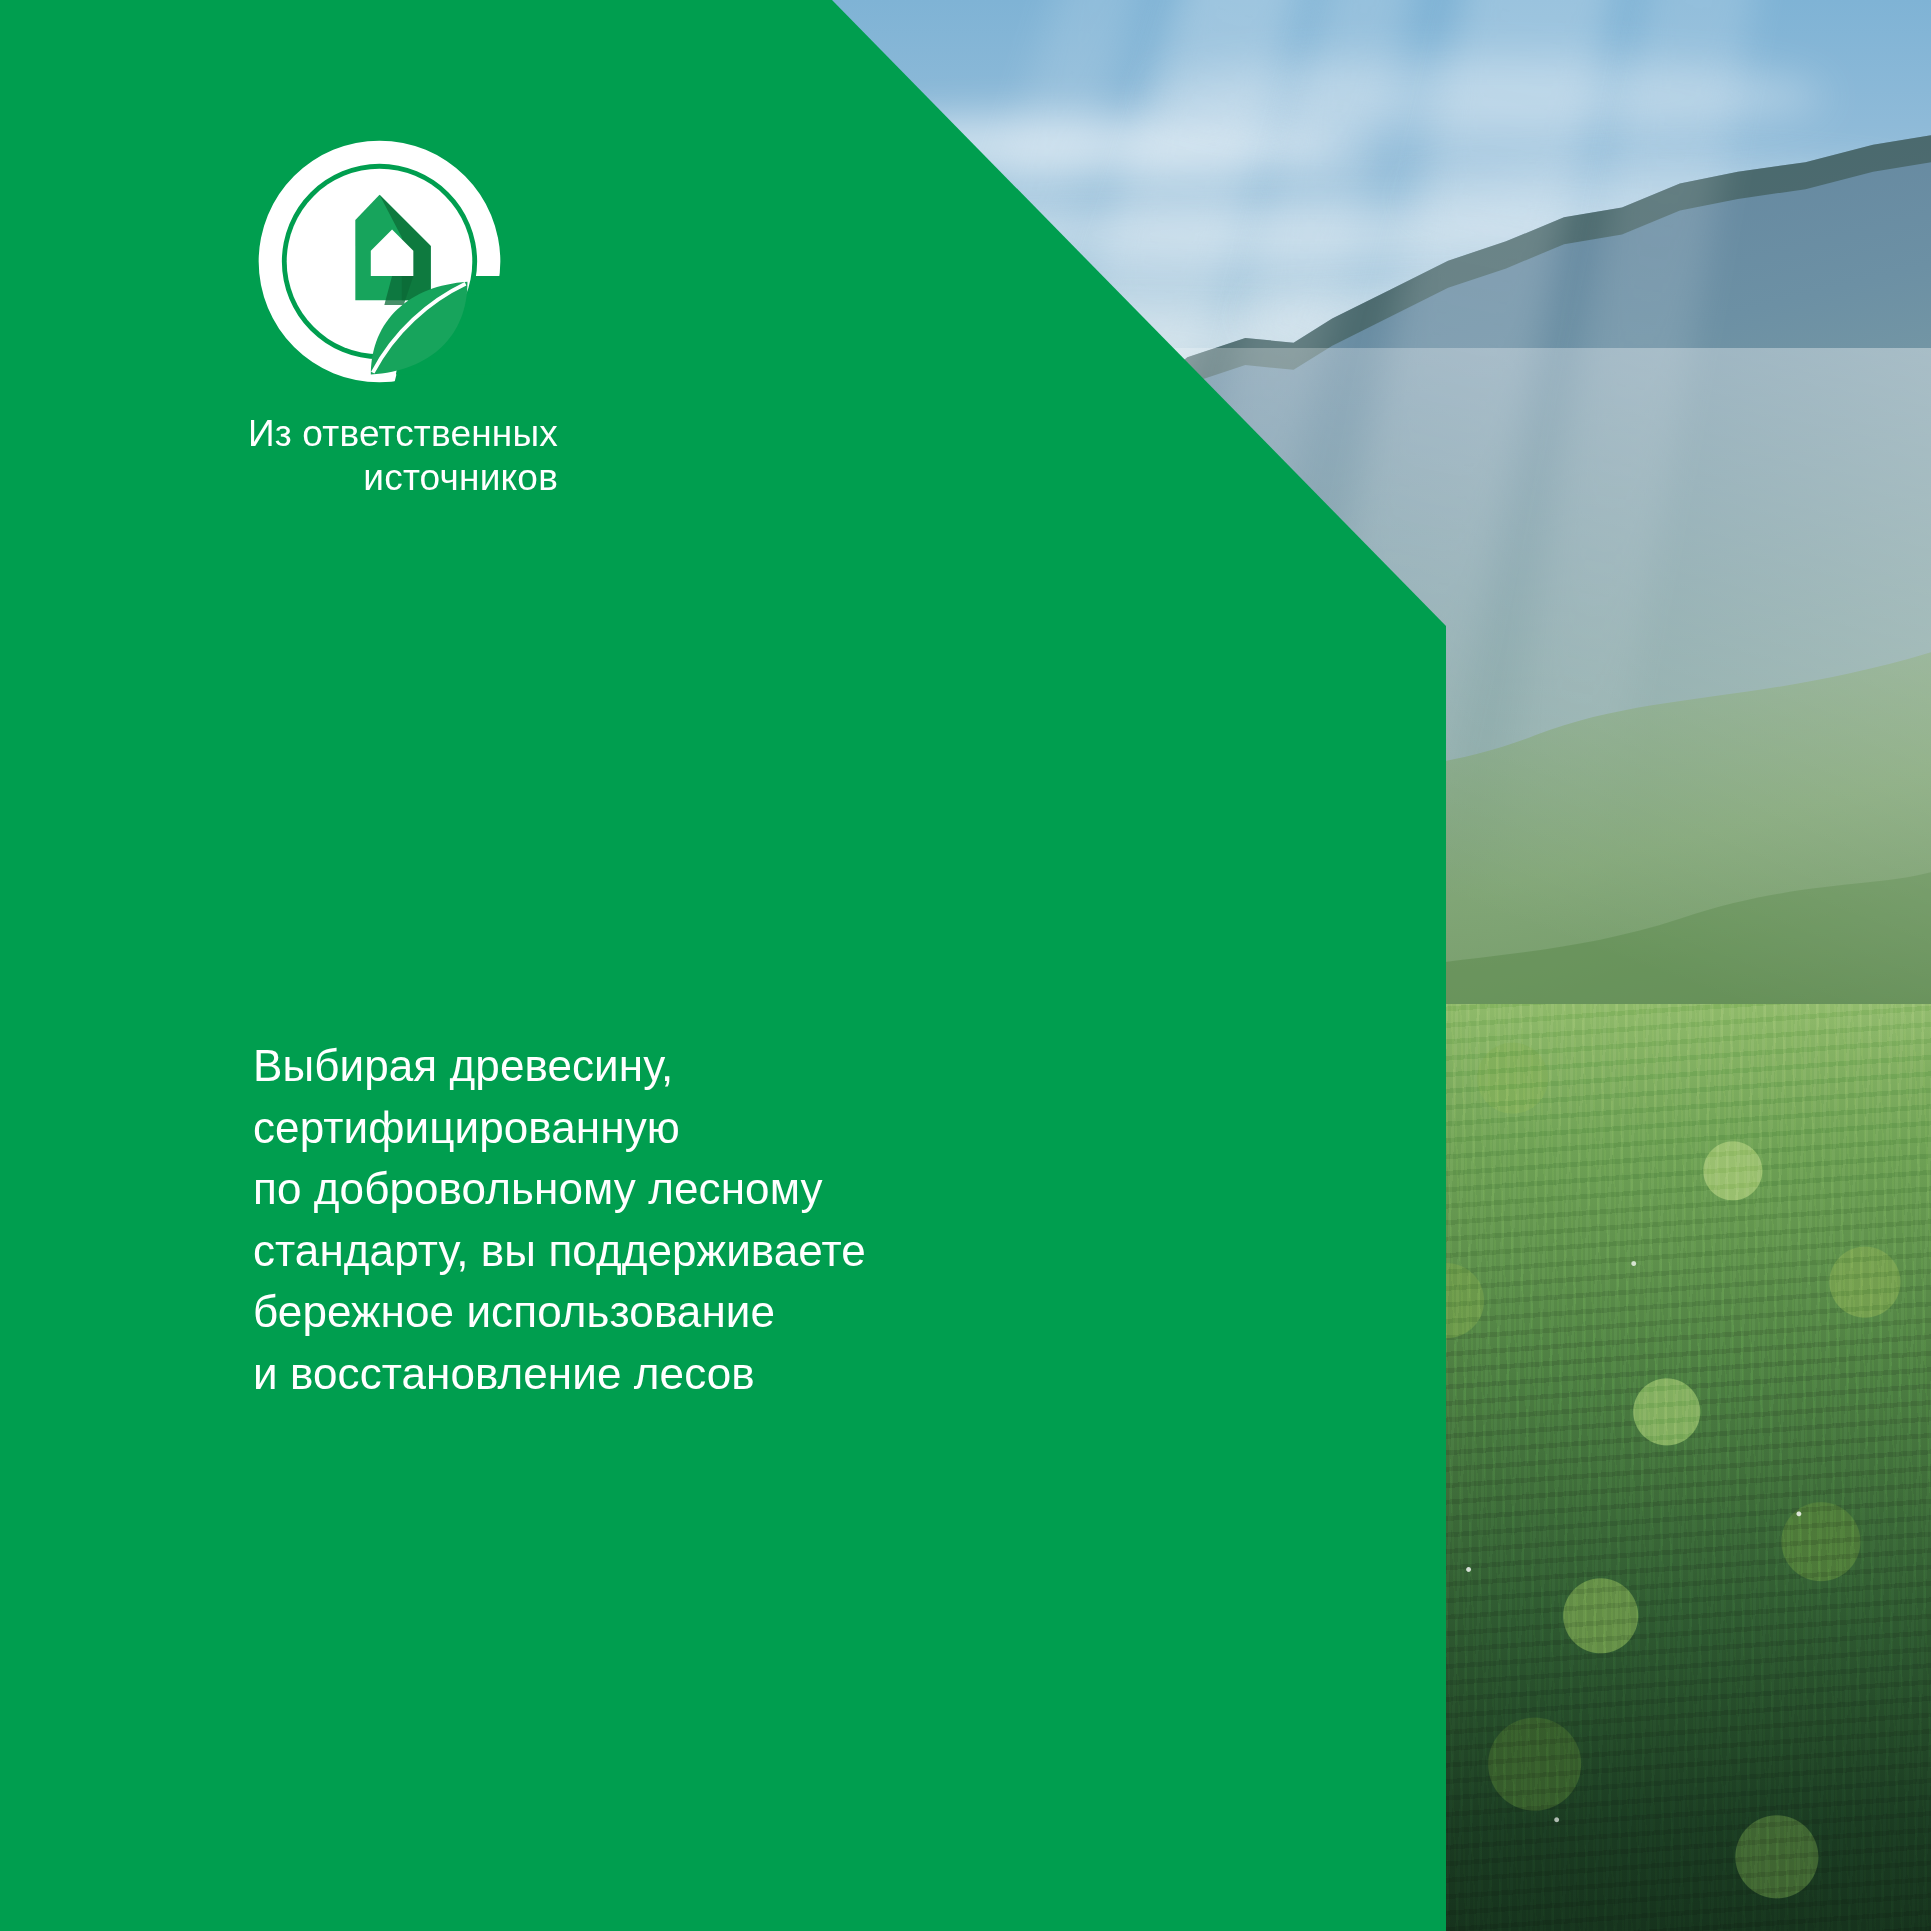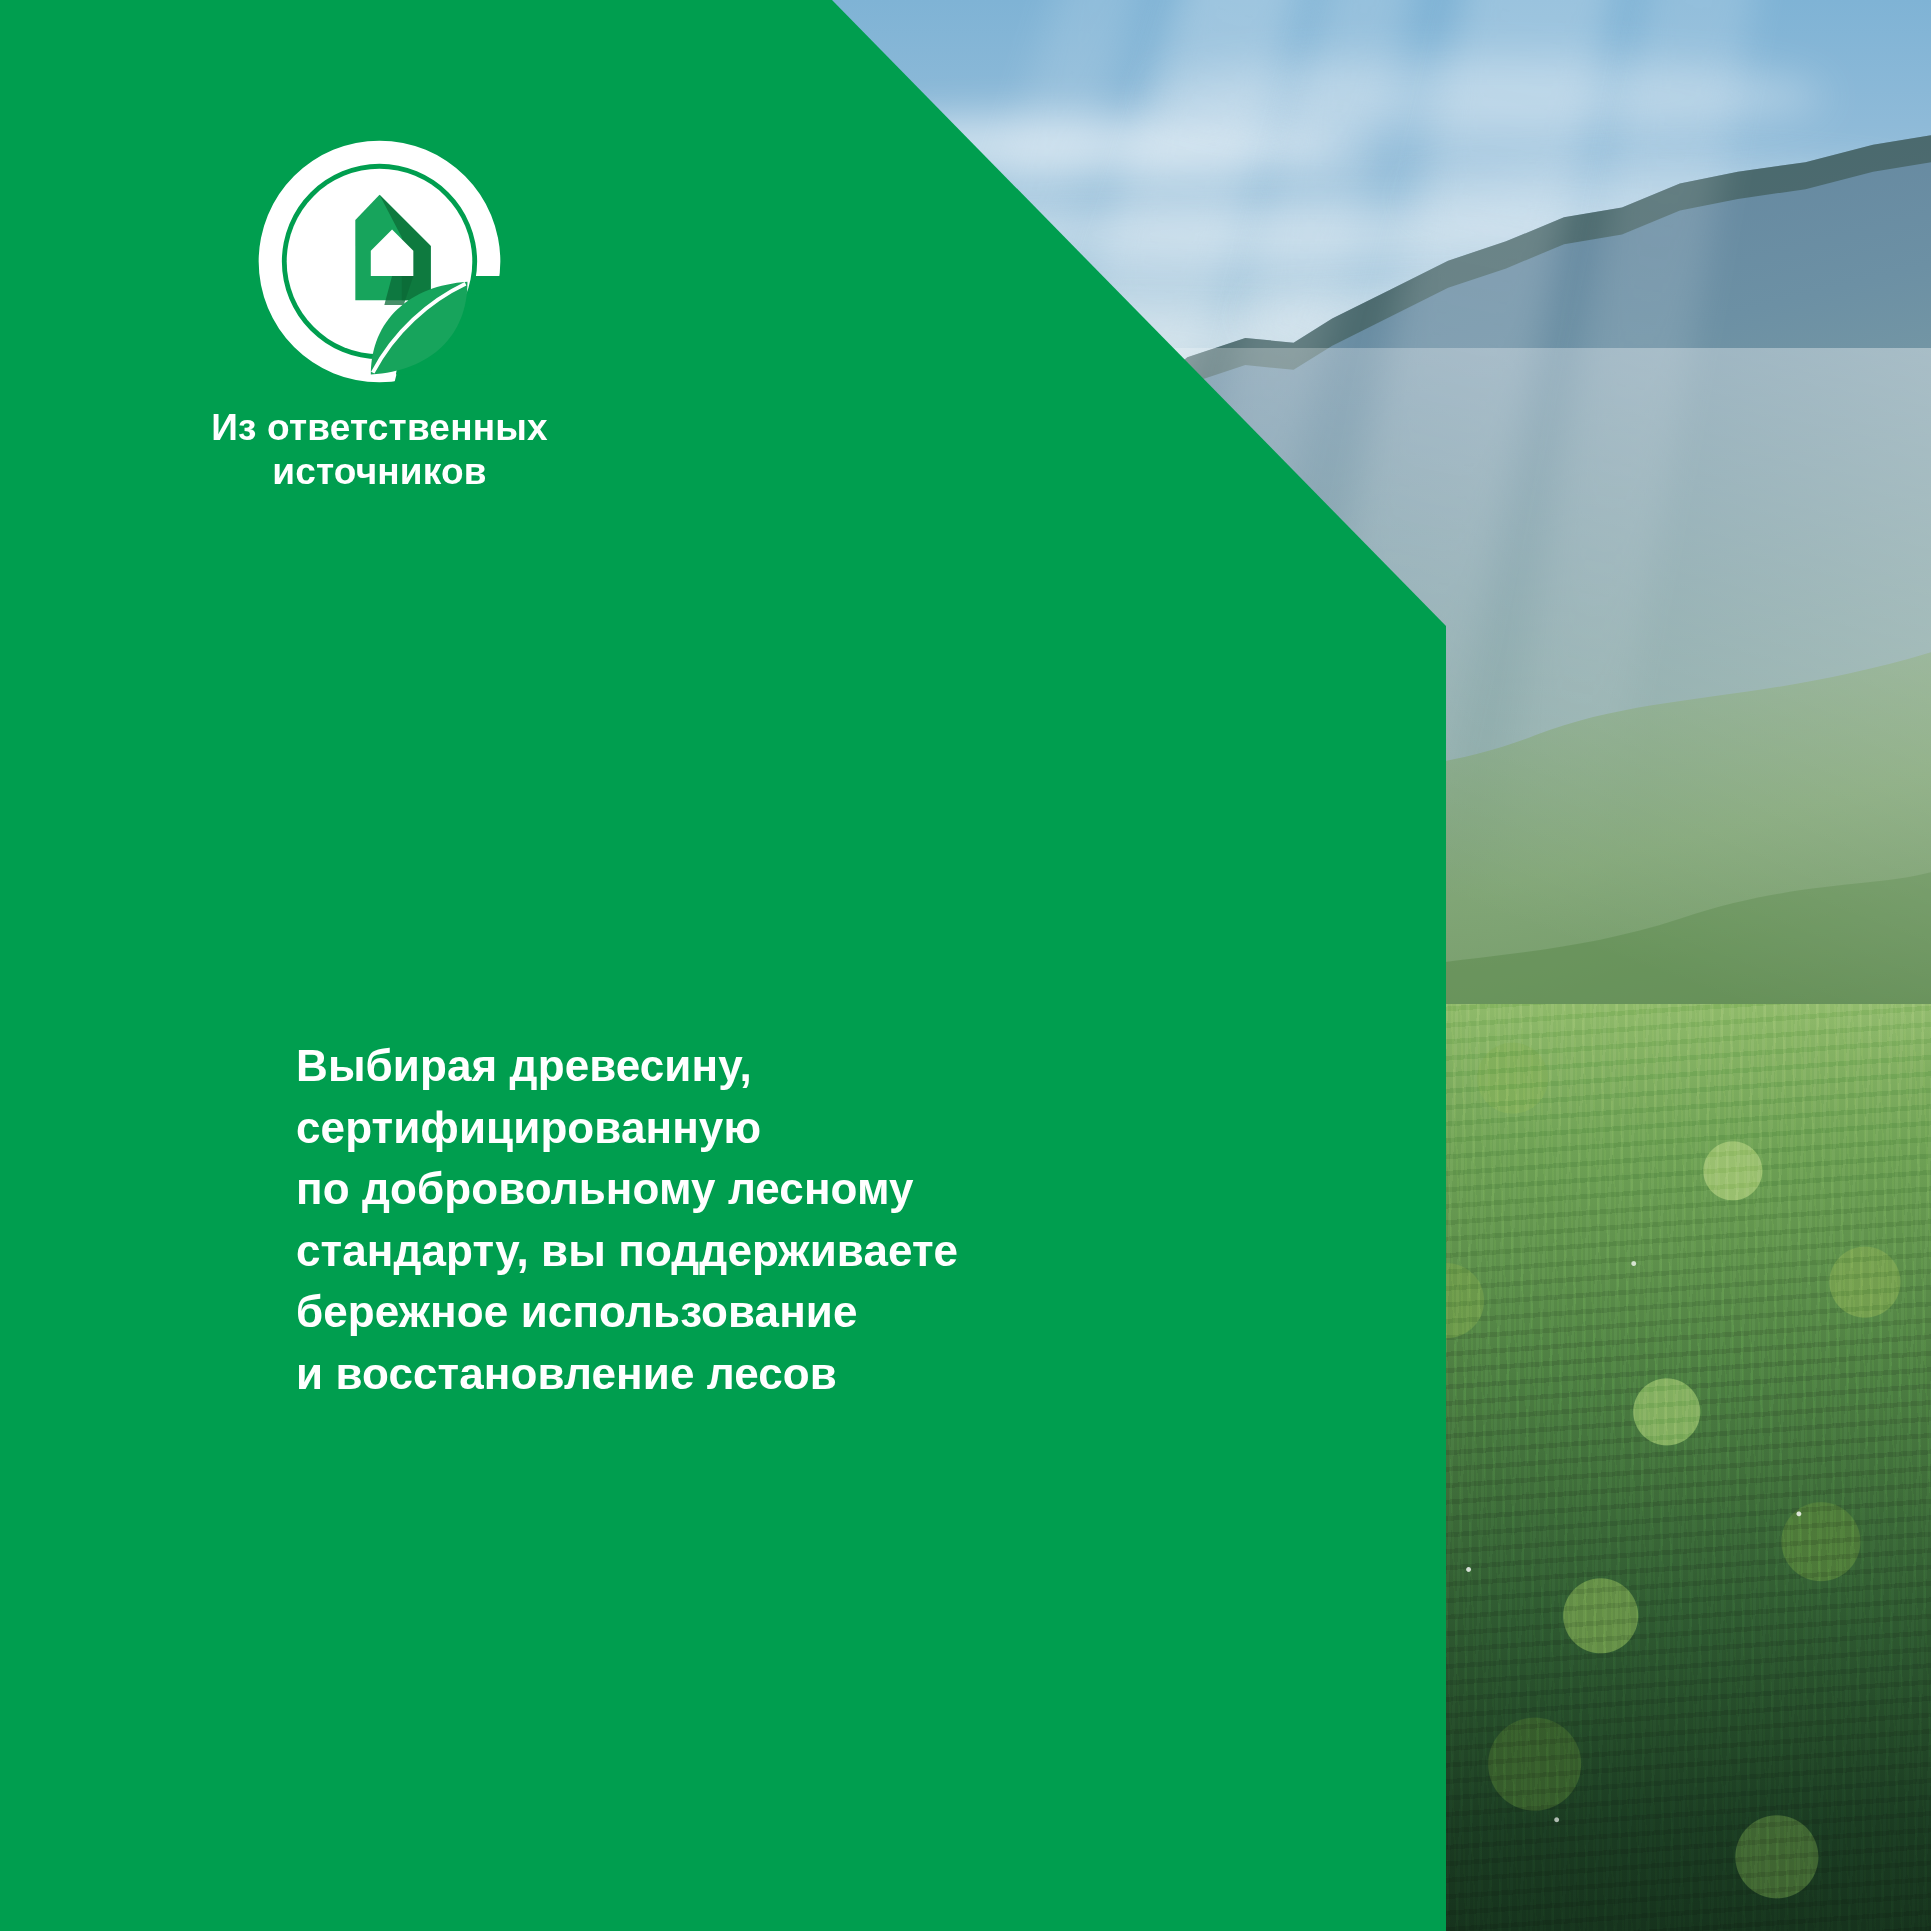--- a/index.html
+++ b/index.html
@@ -140,26 +140,26 @@
     clip-path:polygon(0 0, 832px 0, 1446px 626px, 1446px 1931px, 0 1931px);
   }
 
   
   .content { position:absolute; left:0; top:0; width:1448px; height:1931px; }
 
   
   .eco-badge { position:absolute; left:249px; top:131px; width:261px; }
   .eco-mark { width:261px; height:261px; display:block; }
   .eco-caption {
-    margin-top:14px;
+    margin-top:20px;
     color:#fff;
     font-size:37px;
-    font-weight:bold;
+    font-weight:normal;
     line-height:1.18;
-    text-align:center;
+    text-align:right;
     letter-spacing:0.2px;
     width:357px;
     margin-left:-48px;
   }
 
   
   .headline {
     position:absolute; left:253px; top:649px;
     color:#ffffff;
     font-size:100px;
@@ -167,25 +167,24 @@
     line-height:1.08;
     letter-spacing:-0.5px;
     white-space:pre-line;
   }
 
   
   .body-copy {
     position:absolute; left:253px; top:1035px;
     color:#ffffff;
     font-size:44px;
-    font-weight:bold;
+    font-weight:normal;
     line-height:1.40;
     white-space:pre-line;
     letter-spacing:0.1px;
-    margin-left:43px;
   }
 
   
   .brand { position:absolute; left:253px; top:1553px; width:406px; }
   .brand-house { display:block; margin:0 auto; }
   .brand-word { display:block; margin:21px auto 0; }
   .brand-pro  { display:block; margin:7.7px auto 0; }
 </style>
 </head>
 <body>

